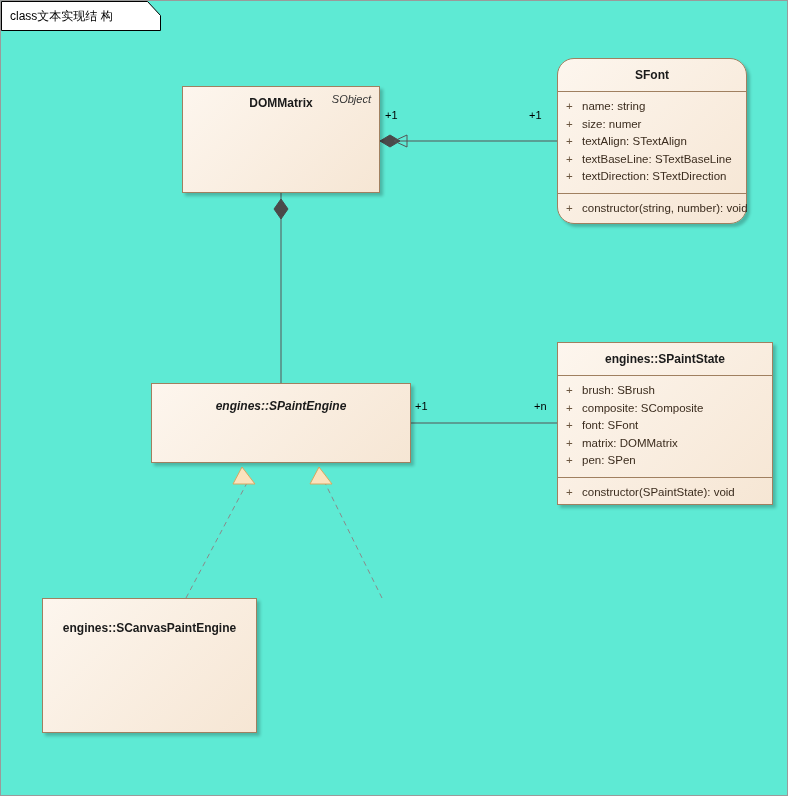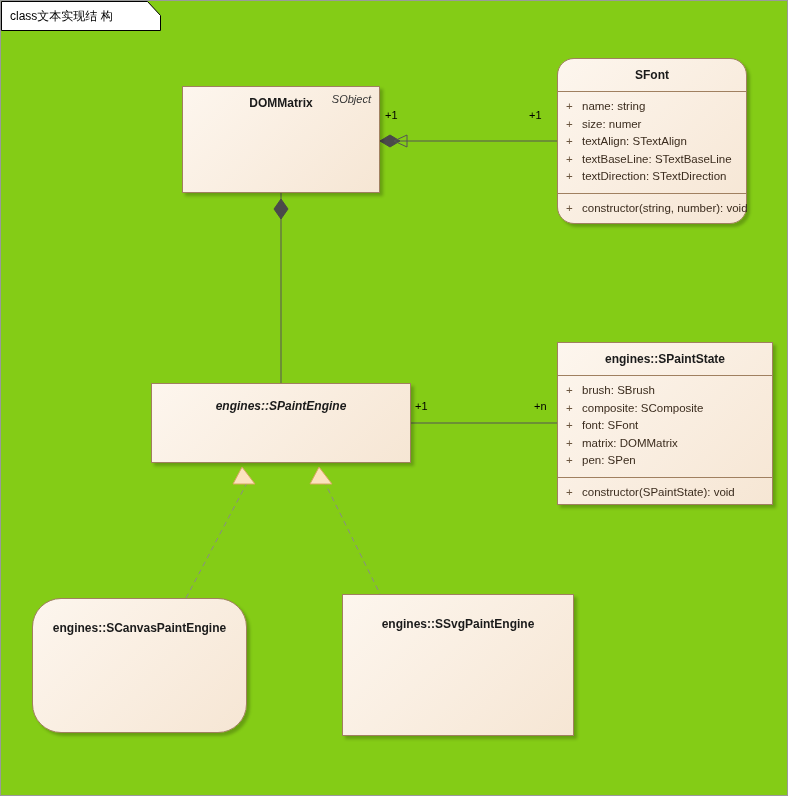--- a/index.html
+++ b/index.html
@@ -7,21 +7,21 @@
     padding: 0;
     background: #ffffff;
   }
   body {
     font-family: "Liberation Sans", sans-serif;
   }
   #canvas {
     position: relative;
     width: 788px;
     height: 796px;
-    background: #84cc16;
+    background: #5eead4;
     border: 1px solid #9a9a9a;
     box-sizing: border-box;
     overflow: hidden;
   }
   
   .frame-tab {
     position: absolute;
     left: 0px;
     top: 0px;
     height: 30px;
@@ -175,21 +175,18 @@
       <div class="uml-row"><span class="vis">+</span><span>font: SFont</span></div>
       <div class="uml-row"><span class="vis">+</span><span>matrix: DOMMatrix</span></div>
       <div class="uml-row"><span class="vis">+</span><span>pen: SPen</span></div>
     </div>
     <div class="uml-sep"></div>
     <div class="uml-compartment">
       <div class="uml-row"><span class="vis">+</span><span>constructor(SPaintState): void</span></div>
     </div>
   </div>
 
-  <div class="uml-box" style="left:31px; top:597px; width:215px; height:135px;border-radius:29px;">
+  <div class="uml-box" style="left:41px; top:597px; width:215px; height:135px;">
     <div class="uml-title" style="padding-top:22px;">engines::SCanvasPaintEngine</div>
   </div>
 
-  <div class="uml-box" style="left:341px; top:593px; width:232px; height:142px;">
-    <div class="uml-title" style="padding-top:22px;">engines::SSvgPaintEngine</div>
-  </div>
 
 </div>
 
 </body></html>

